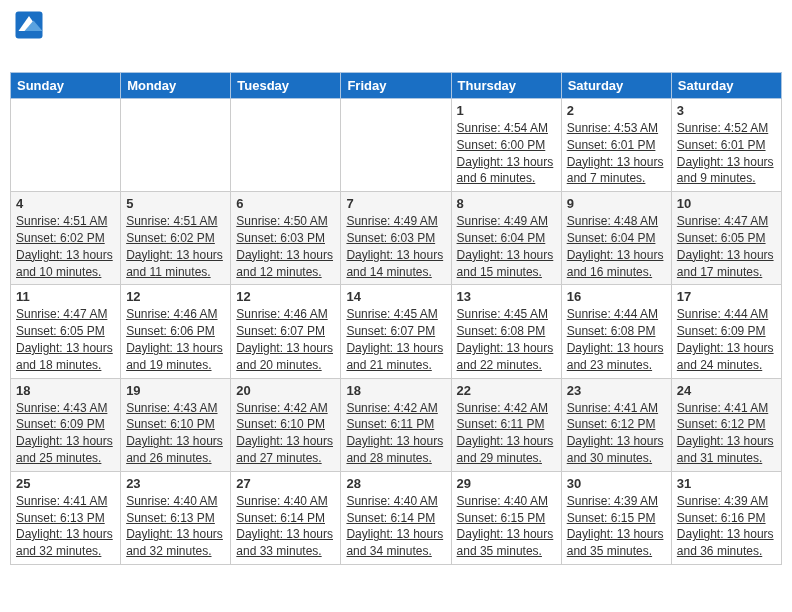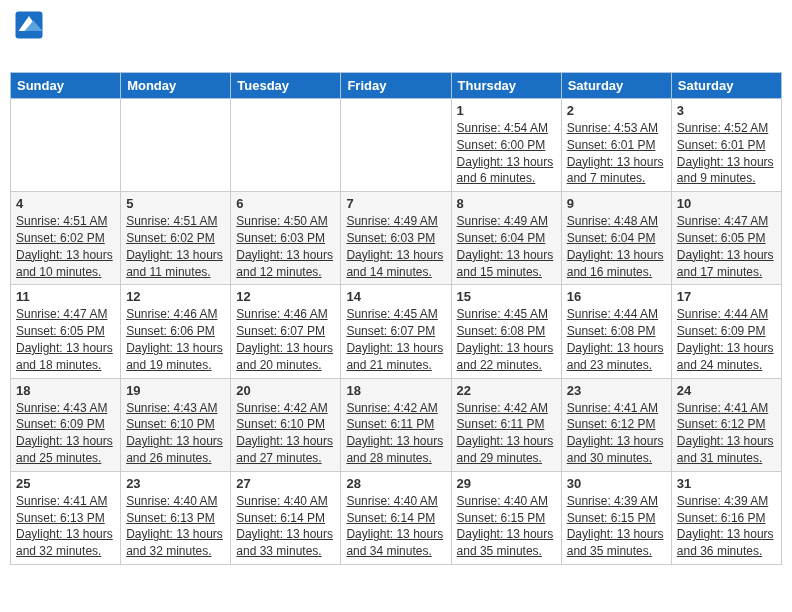--- a/index.html
+++ b/index.html
@@ -220,21 +220,21 @@
 Sunset: 6:07 PM
 Daylight: 13 hours and 20 minutes.</div>
         </td>
         <td>
           <span class="day-num">14</span>
           <div class="day-info" style="white-space: pre-line;">Sunrise: 4:45 AM
 Sunset: 6:07 PM
 Daylight: 13 hours and 21 minutes.</div>
         </td>
         <td>
-          <span class="day-num">15</span>
+          <span class="day-num">13</span>
           <div class="day-info" style="white-space: pre-line;">Sunrise: 4:45 AM
 Sunset: 6:08 PM
 Daylight: 13 hours and 22 minutes.</div>
         </td>
         <td>
           <span class="day-num">16</span>
           <div class="day-info" style="white-space: pre-line;">Sunrise: 4:44 AM
 Sunset: 6:08 PM
 Daylight: 13 hours and 23 minutes.</div>
         </td>

